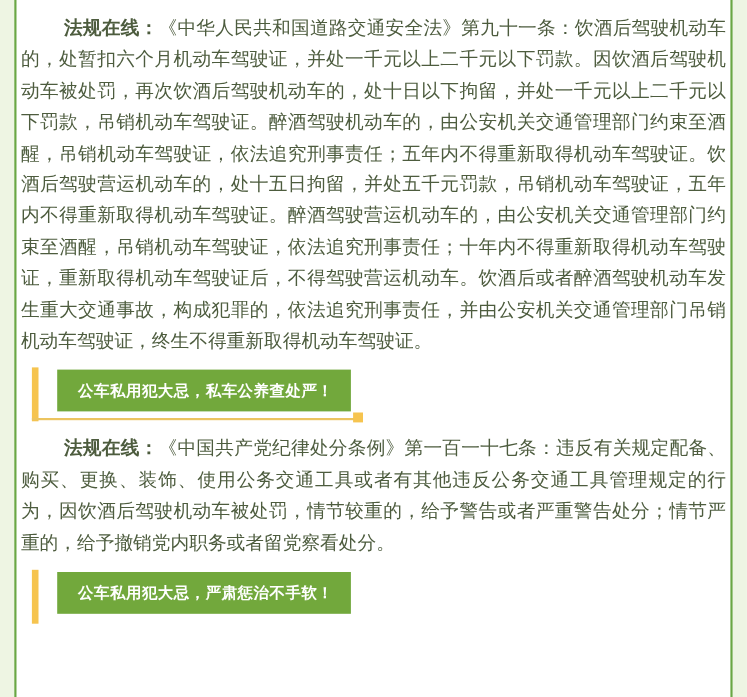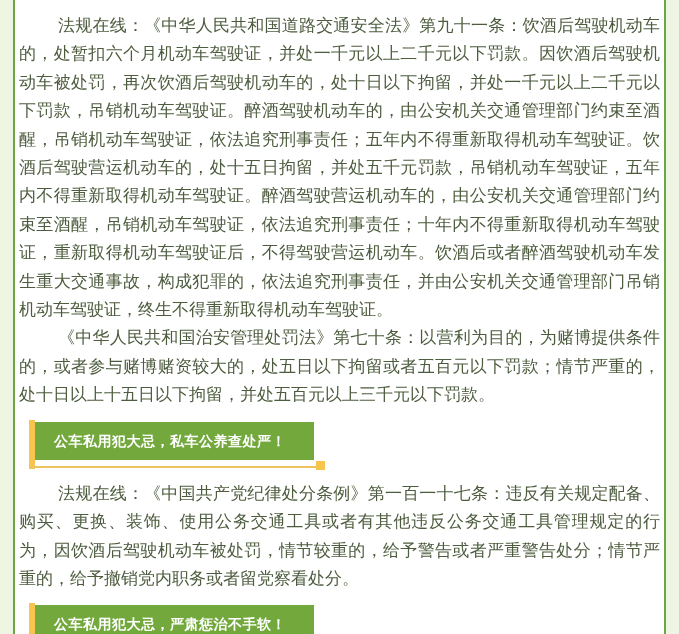--- a/index.html
+++ b/index.html
@@ -20,39 +20,39 @@
   }
   .para {
     margin: 0;
     font-size: 17px;
     line-height: 28.4px;
     color: #4d5c3e;
     text-align: justify;
     text-indent: 2.3em;
     word-break: break-all;
   }
-  .lead { font-weight: normal; }
+  .lead { font-weight: bold; }
   .banner {
     position: relative;
     display: table;
     margin: 12px 0 11px 10px;
     padding-bottom: 9px;
   }
   .banner-accent-bar {
     position: absolute;
     left: 0; top: -2px; bottom: 0;
     width: 6px;
     background: #f6c44f;
   }
   .banner-box {
-    margin-left: 6px;
+    margin-left: 23px;
     height: 38px;
     line-height: 38px;
     background: #72a83c;
-    padding: 0 28px 0 19px;
+    padding: 0 16px 0 19px;
     white-space: nowrap;
   }
   .banner-label {
     color: #ffffff;
     font-weight: bold;
     font-size: 14px;
     letter-spacing: 0.5px;
   }
   .banner-underline {
     position: absolute;
@@ -67,21 +67,20 @@
     background: #f6c44f;
   }
 </style>
 </head>
 <body>
 
 <div class="panel">
 
   <p class="para"><span class="lead">法规在线：</span><span>《中华人民共和国道路交通安全法》第九十一条：饮酒后驾驶机动车的，处暂扣六个月机动车驾驶证，并处一千元以上二千元以下罚款。因饮酒后驾驶机动车被处罚，再次饮酒后驾驶机动车的，处十日以下拘留，并处一千元以上二千元以下罚款，吊销机动车驾驶证。醉酒驾驶机动车的，由公安机关交通管理部门约束至酒醒，吊销机动车驾驶证，依法追究刑事责任；五年内不得重新取得机动车驾驶证。饮酒后驾驶营运机动车的，处十五日拘留，并处五千元罚款，吊销机动车驾驶证，五年内不得重新取得机动车驾驶证。醉酒驾驶营运机动车的，由公安机关交通管理部门约束至酒醒，吊销机动车驾驶证，依法追究刑事责任；十年内不得重新取得机动车驾驶证，重新取得机动车驾驶证后，不得驾驶营运机动车。饮酒后或者醉酒驾驶机动车发生重大交通事故，构成犯罪的，依法追究刑事责任，并由公安机关交通管理部门吊销机动车驾驶证，终生不得重新取得机动车驾驶证。</span></p>
 
-  <p class="para"><span class="lead"></span><span>《中华人民共和国治安管理处罚法》第七十条：以营利为目的，为赌博提供条件的，或者参与赌博赌资较大的，处五日以下拘留或者五百元以下罚款；情节严重的，处十日以上十五日以下拘留，并处五百元以上三千元以下罚款。</span></p>
 
   <div class="banner">
     <div class="banner-accent-bar"></div>
     <div class="banner-box">
       <span class="banner-label">公车私用犯大忌，私车公养查处严！</span>
     </div>
     <div class="banner-underline"></div>
     <div class="banner-corner-square"></div>
   </div>
 

